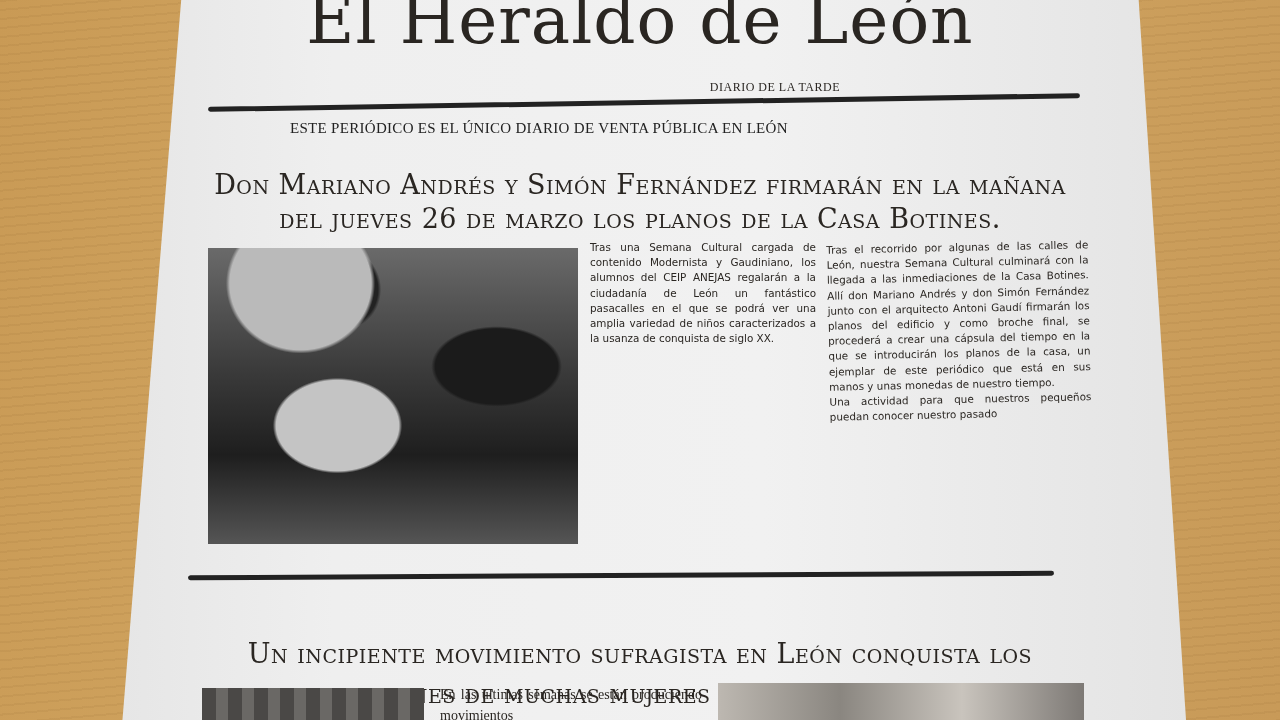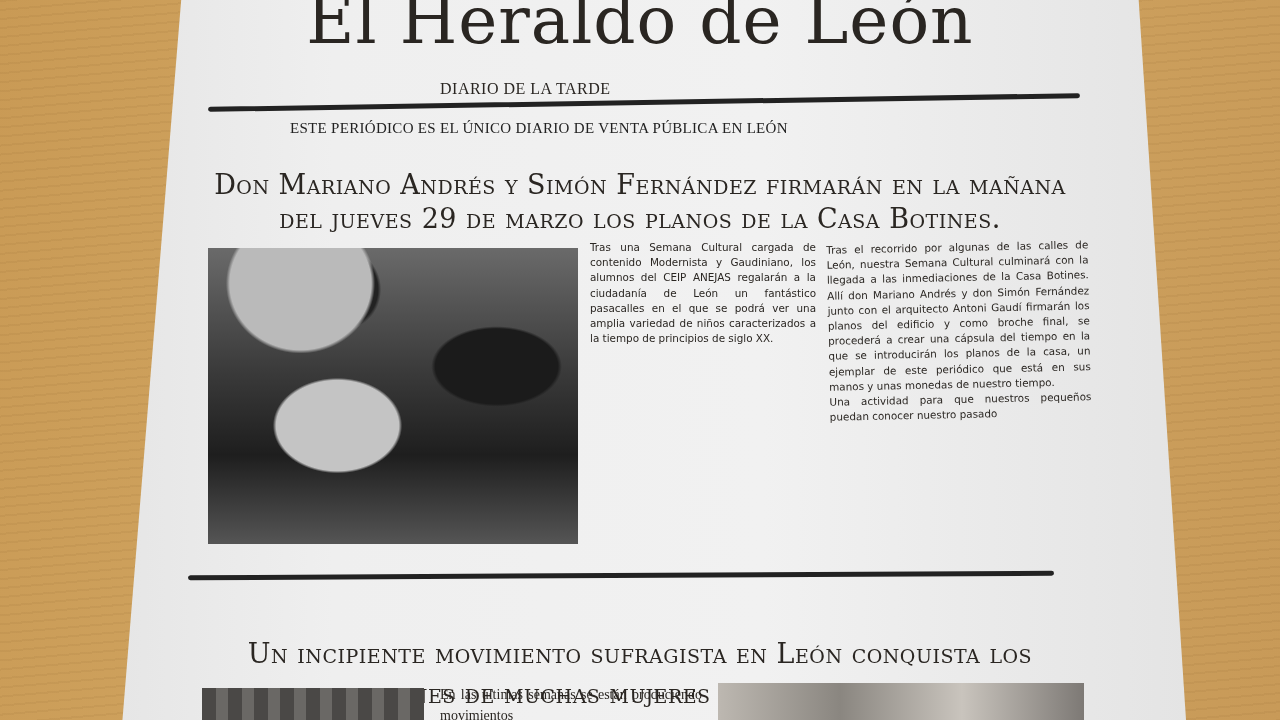--- a/index.html
+++ b/index.html
@@ -16,22 +16,22 @@
       position: absolute; left: 120px; top: -10px; width: 1070px; height: 760px;
       background: linear-gradient(90deg, #e6e6e6 0%, #efefef 20%, #f1f1f1 60%, #e4e4e4 100%);
       clip-path: polygon(62px 0, 1018px 0, 1068px 760px, 0 760px);
       box-shadow: 0 0 12px rgba(0,0,0,0.2);
     }
     .masthead {
       position: absolute; left: 240px; top: -18px; width: 800px; text-align: center;
       font-size: 66px; color: #2a2622; letter-spacing: 1px; font-family: "DejaVu Serif", serif;
     }
     .subtitle {
-      position: absolute; left: 440px; top: 80px; width: 400px; text-align: left;
-      font-size: 16px; color: #2a2622; letter-spacing: 0.5px;
+      position: absolute; left: 440px; top: 80px; width: 400px; text-align: right;
+      font-size: 12px; color: #2a2622; letter-spacing: 0.5px;
     }
     .rule {
       position: absolute; height: 5px; background: #222; border-radius: 3px;
     }
     .rule1 { left: 208px; top: 100px; width: 872px; transform: rotate(-0.9deg); }
     .rule2 { left: 188px; top: 573px; width: 866px; transform: rotate(-0.3deg); }
     .tagline {
       position: absolute; left: 290px; top: 120px; width: 700px; 
       font-size: 15px; color: #222; letter-spacing: 0.3px;
     }
@@ -75,25 +75,25 @@
 <body>
 
 <div class="grain"></div>
 <div class="paper"></div>
 
 <div class="masthead">El Heraldo de León</div>
 <div class="subtitle">DIARIO DE LA TARDE</div>
 <div class="rule rule1"></div>
 <div class="tagline">ESTE PERIÓDICO ES EL ÚNICO DIARIO DE VENTA PÚBLICA EN LEÓN</div>
 
-<div class="headline h1">Don Mariano Andrés y Simón Fernández firmarán en la mañana del jueves 29 de marzo los planos de la Casa Botines.</div>
+<div class="headline h1">Don Mariano Andrés y Simón Fernández firmarán en la mañana del jueves 26 de marzo los planos de la Casa Botines.</div>
 <div class="photo" title="Black and white photo of children in early 20th century costumes; one in a top hat kisses a girl's hand"></div>
 
 <div class="col colA">
-  <p>Tras una Semana Cultural cargada de contenido Modernista y Gaudiniano, los alumnos del CEIP ANEJAS regalarán a la ciudadanía de León un fantástico pasacalles en el que se podrá ver una amplia variedad de niños caracterizados a la tiempo de principios de siglo XX.</p>
+  <p>Tras una Semana Cultural cargada de contenido Modernista y Gaudiniano, los alumnos del CEIP ANEJAS regalarán a la ciudadanía de León un fantástico pasacalles en el que se podrá ver una amplia variedad de niños caracterizados a la usanza de conquista de siglo XX.</p>
 </div>
 <div class="col colB">
   <p>Tras el recorrido por algunas de las calles de León, nuestra Semana Cultural culminará con la llegada a las inmediaciones de la Casa Botines. Allí don Mariano Andrés y don Simón Fernández junto con el arquitecto Antoni Gaudí firmarán los planos del edificio y como broche final, se procederá a crear una cápsula del tiempo en la que se introducirán los planos de la casa, un ejemplar de este periódico que está en sus manos y unas monedas de nuestro tiempo.</p>
   <p>Una actividad para que nuestros pequeños puedan conocer nuestro pasado</p>
 </div>
 
 <div class="rule rule2"></div>
 <div class="headline h2">Un incipiente movimiento sufragista en León conquista los corazones de muchas mujeres en nuestra región</div>
 
 <div class="photo2"></div>

